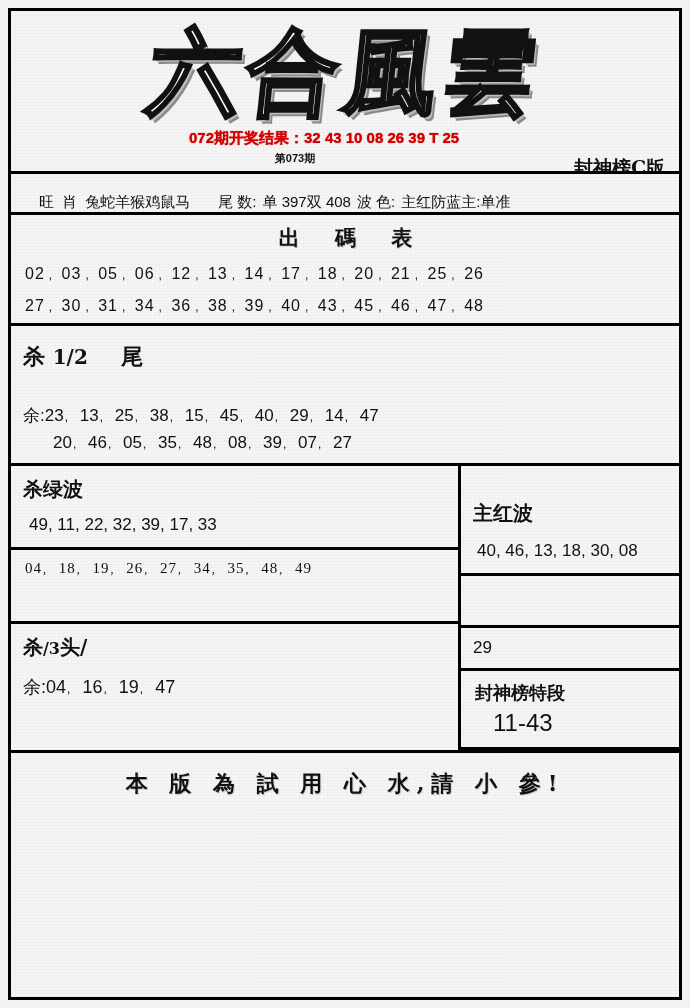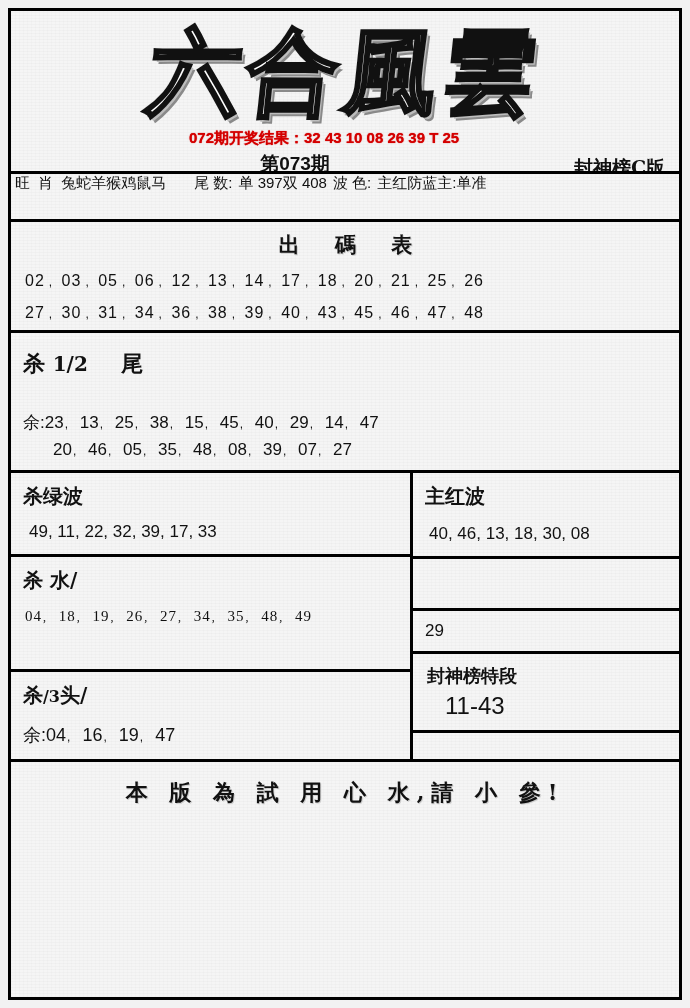--- a/index.html
+++ b/index.html
@@ -72,40 +72,40 @@
     letter-spacing: 0px;
     white-space: nowrap;
     text-shadow: 0 0 1px #d40000;
   }
   .issue-line {
     position: absolute;
     left: 0;
     top: 140px;
     width: 568px;
     text-align: center;
-    font-size: 19px;
+    font-size: 11px;
     font-weight: bold;
     color: #111;
   }
   .edition {
     position: absolute;
     right: 14px;
     top: 144px;
     font-size: 19px;
     font-weight: bold;
     color: #111;
     font-family: "DejaVu Serif", serif;
   }
   
   .inforow {
-    height: 48px;
+    height: 41px;
     border-bottom: 3px solid #000;
     display: flex;
-    align-items: flex-start;
-    padding: 0 4px;
+    align-items: flex-end;
+    padding: 0 28px;
     box-sizing: border-box;
     font-size: 15px;
     color: #111;
     white-space: nowrap;
   }
   .inforow .seg { margin-right: 6px; }
   .inforow .lbl { letter-spacing: 2px; }
   .inforow .gap { width: 22px; display: inline-block; }
   
   .block {
@@ -152,27 +152,28 @@
     padding: 2px 0 10px 42px;
     color: #111;
     white-space: nowrap;
   }
   
   .cols {
     display: flex;
     border-bottom: 3px solid #000;
   }
   .col-left {
-    width: 402px;
+    width: 450px;
     border-right: 3px solid #000;
     box-sizing: border-box;
   }
   .col-right {
     flex: 1;
     box-sizing: border-box;
+    margin-top: 24px;
   }
   .cell {
     box-sizing: border-box;
   }
   .cell-title {
     font-family: "DejaVu Serif", serif;
     font-size: 20px;
     font-weight: bold;
     color: #111;
     padding: 10px 0 4px 12px;
@@ -336,21 +337,20 @@
     <div class="cols">
 
       <div class="col-left">
 
         <div class="cell hr">
           <div class="cell-title">杀绿波</div>
           <div class="cell-nums">49, 11, 22, 32, 39, 17, 33</div>
         </div>
 
         <div class="cell hr">
-          <div class="cell-title">杀 水/</div>
           <div class="left-nums-small">
             <span>04</span><span class="sep">,</span>
             <span>18</span><span class="sep">,</span>
             <span>19</span><span class="sep">,</span>
             <span>26</span><span class="sep">,</span>
             <span>27</span><span class="sep">,</span>
             <span>34</span><span class="sep">,</span>
             <span>35</span><span class="sep">,</span>
             <span>48</span><span class="sep">,</span>
             <span>49</span>

